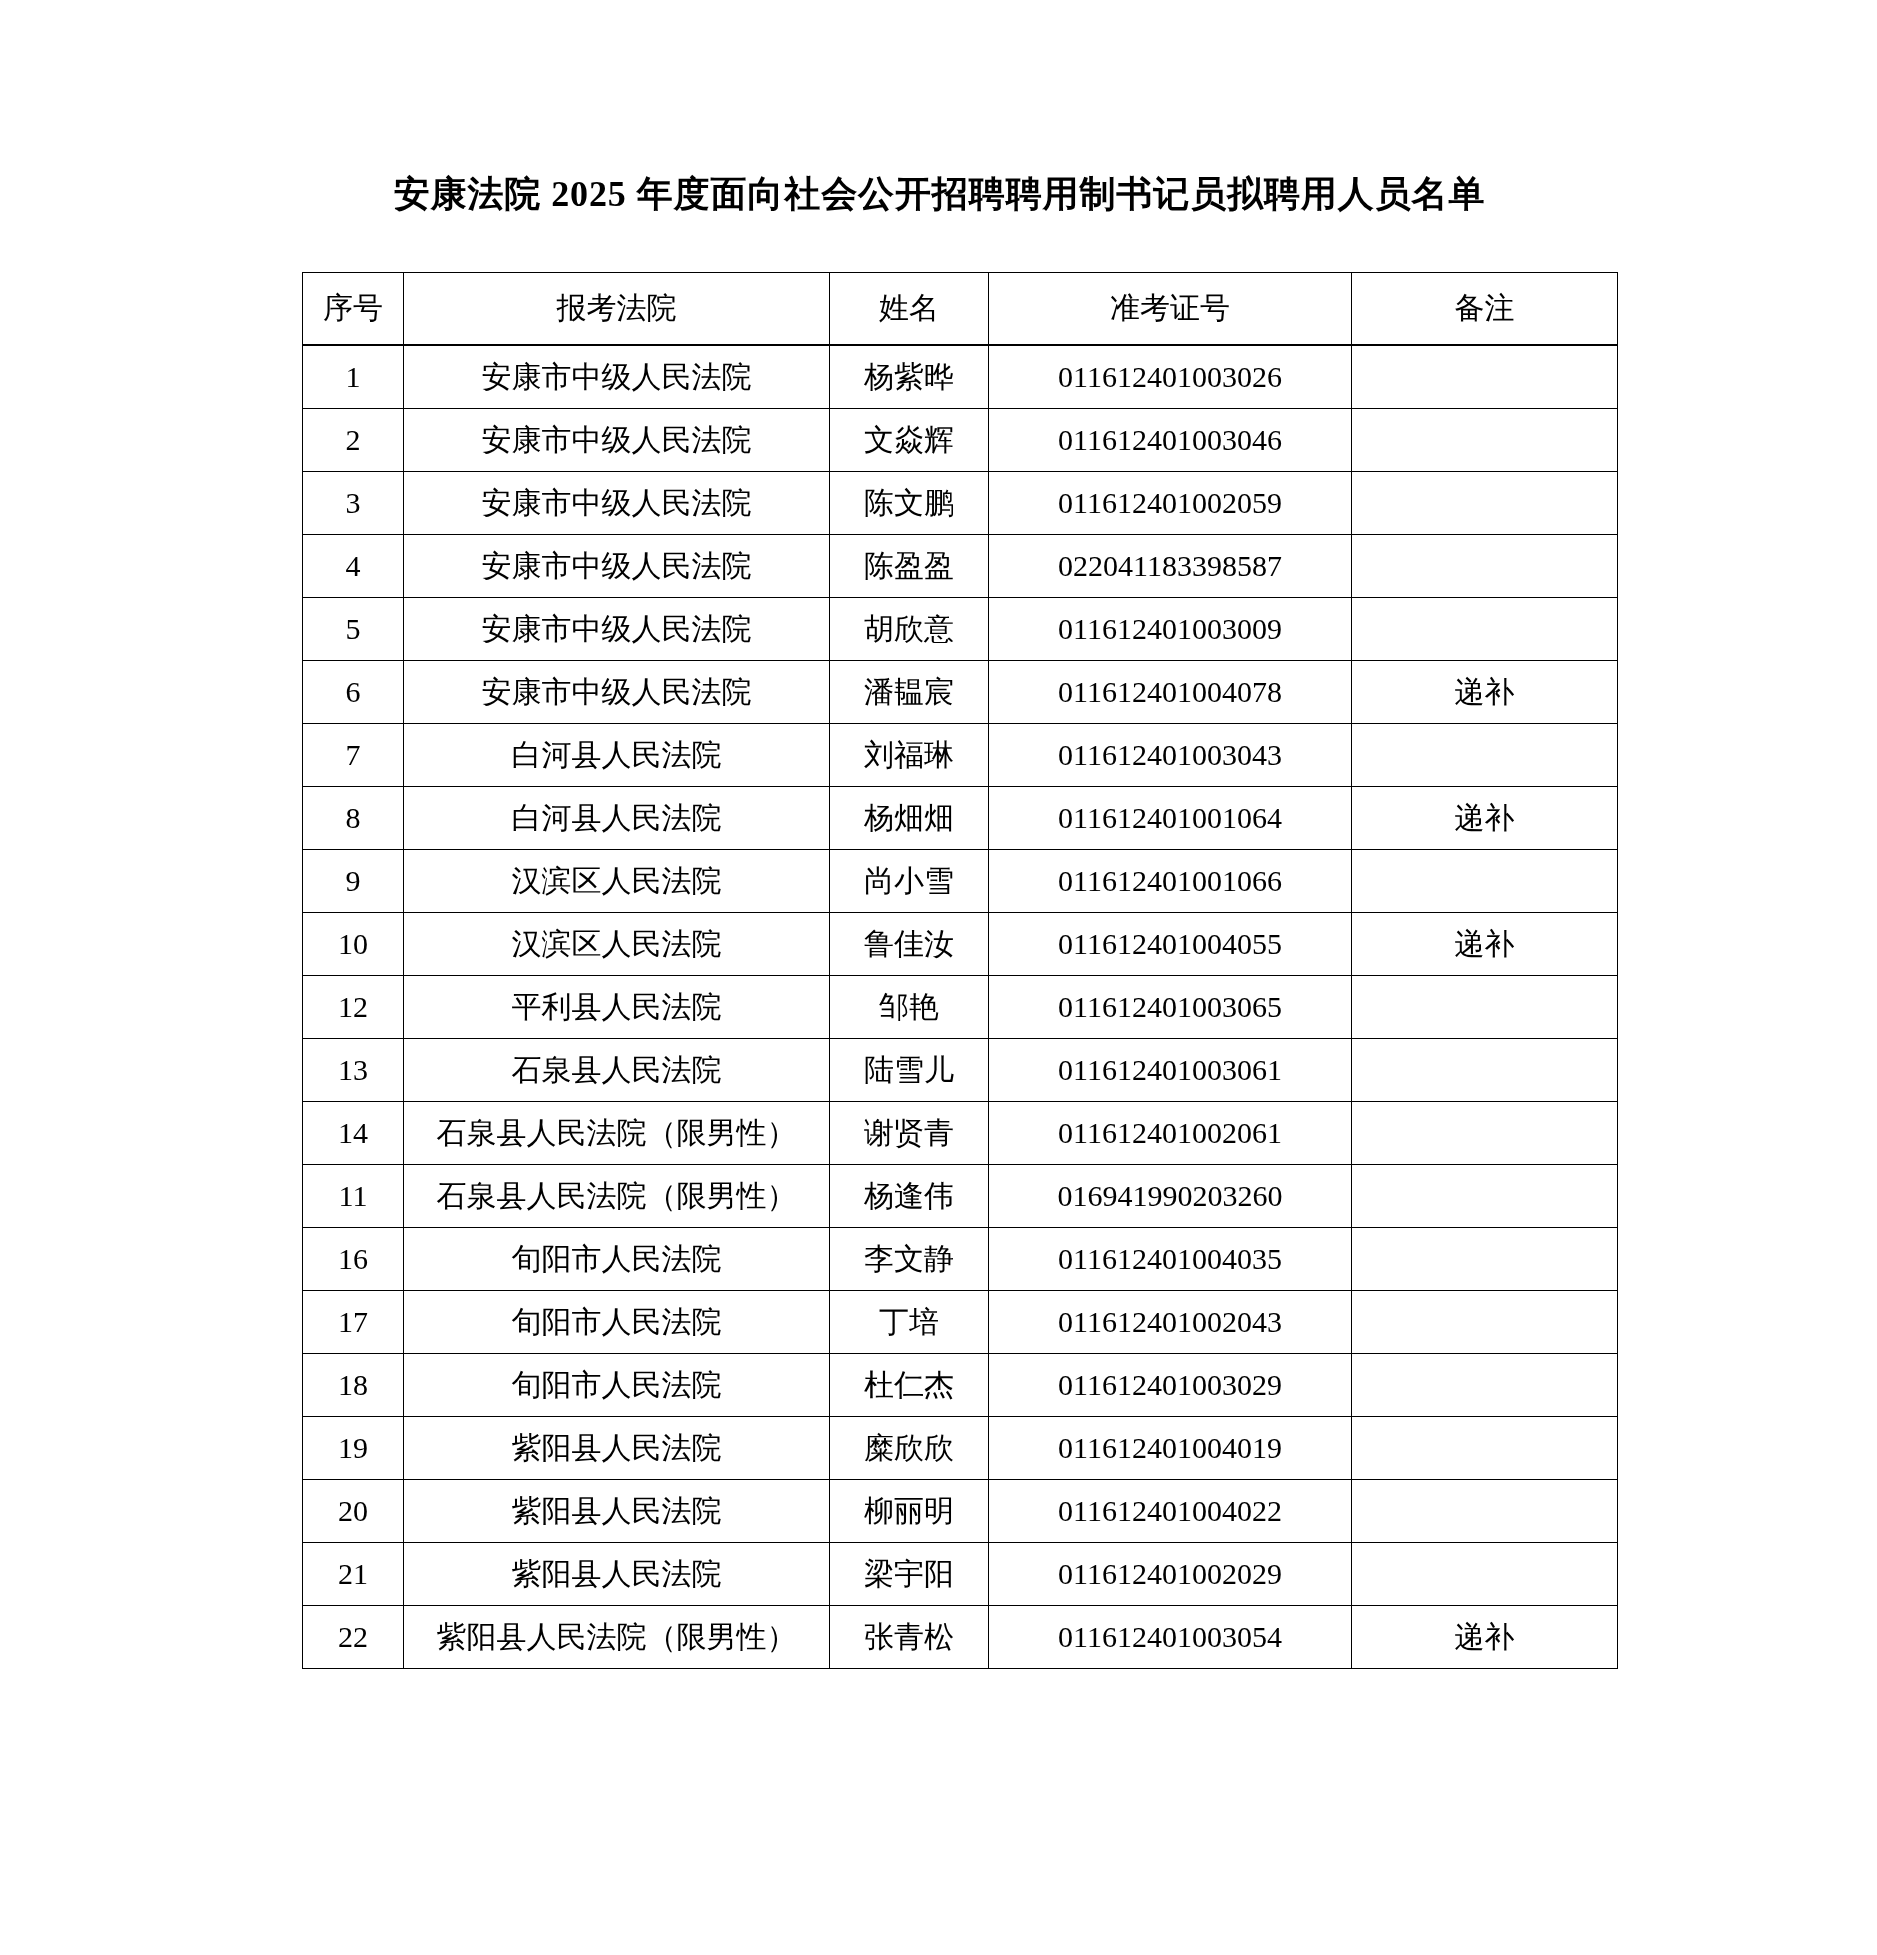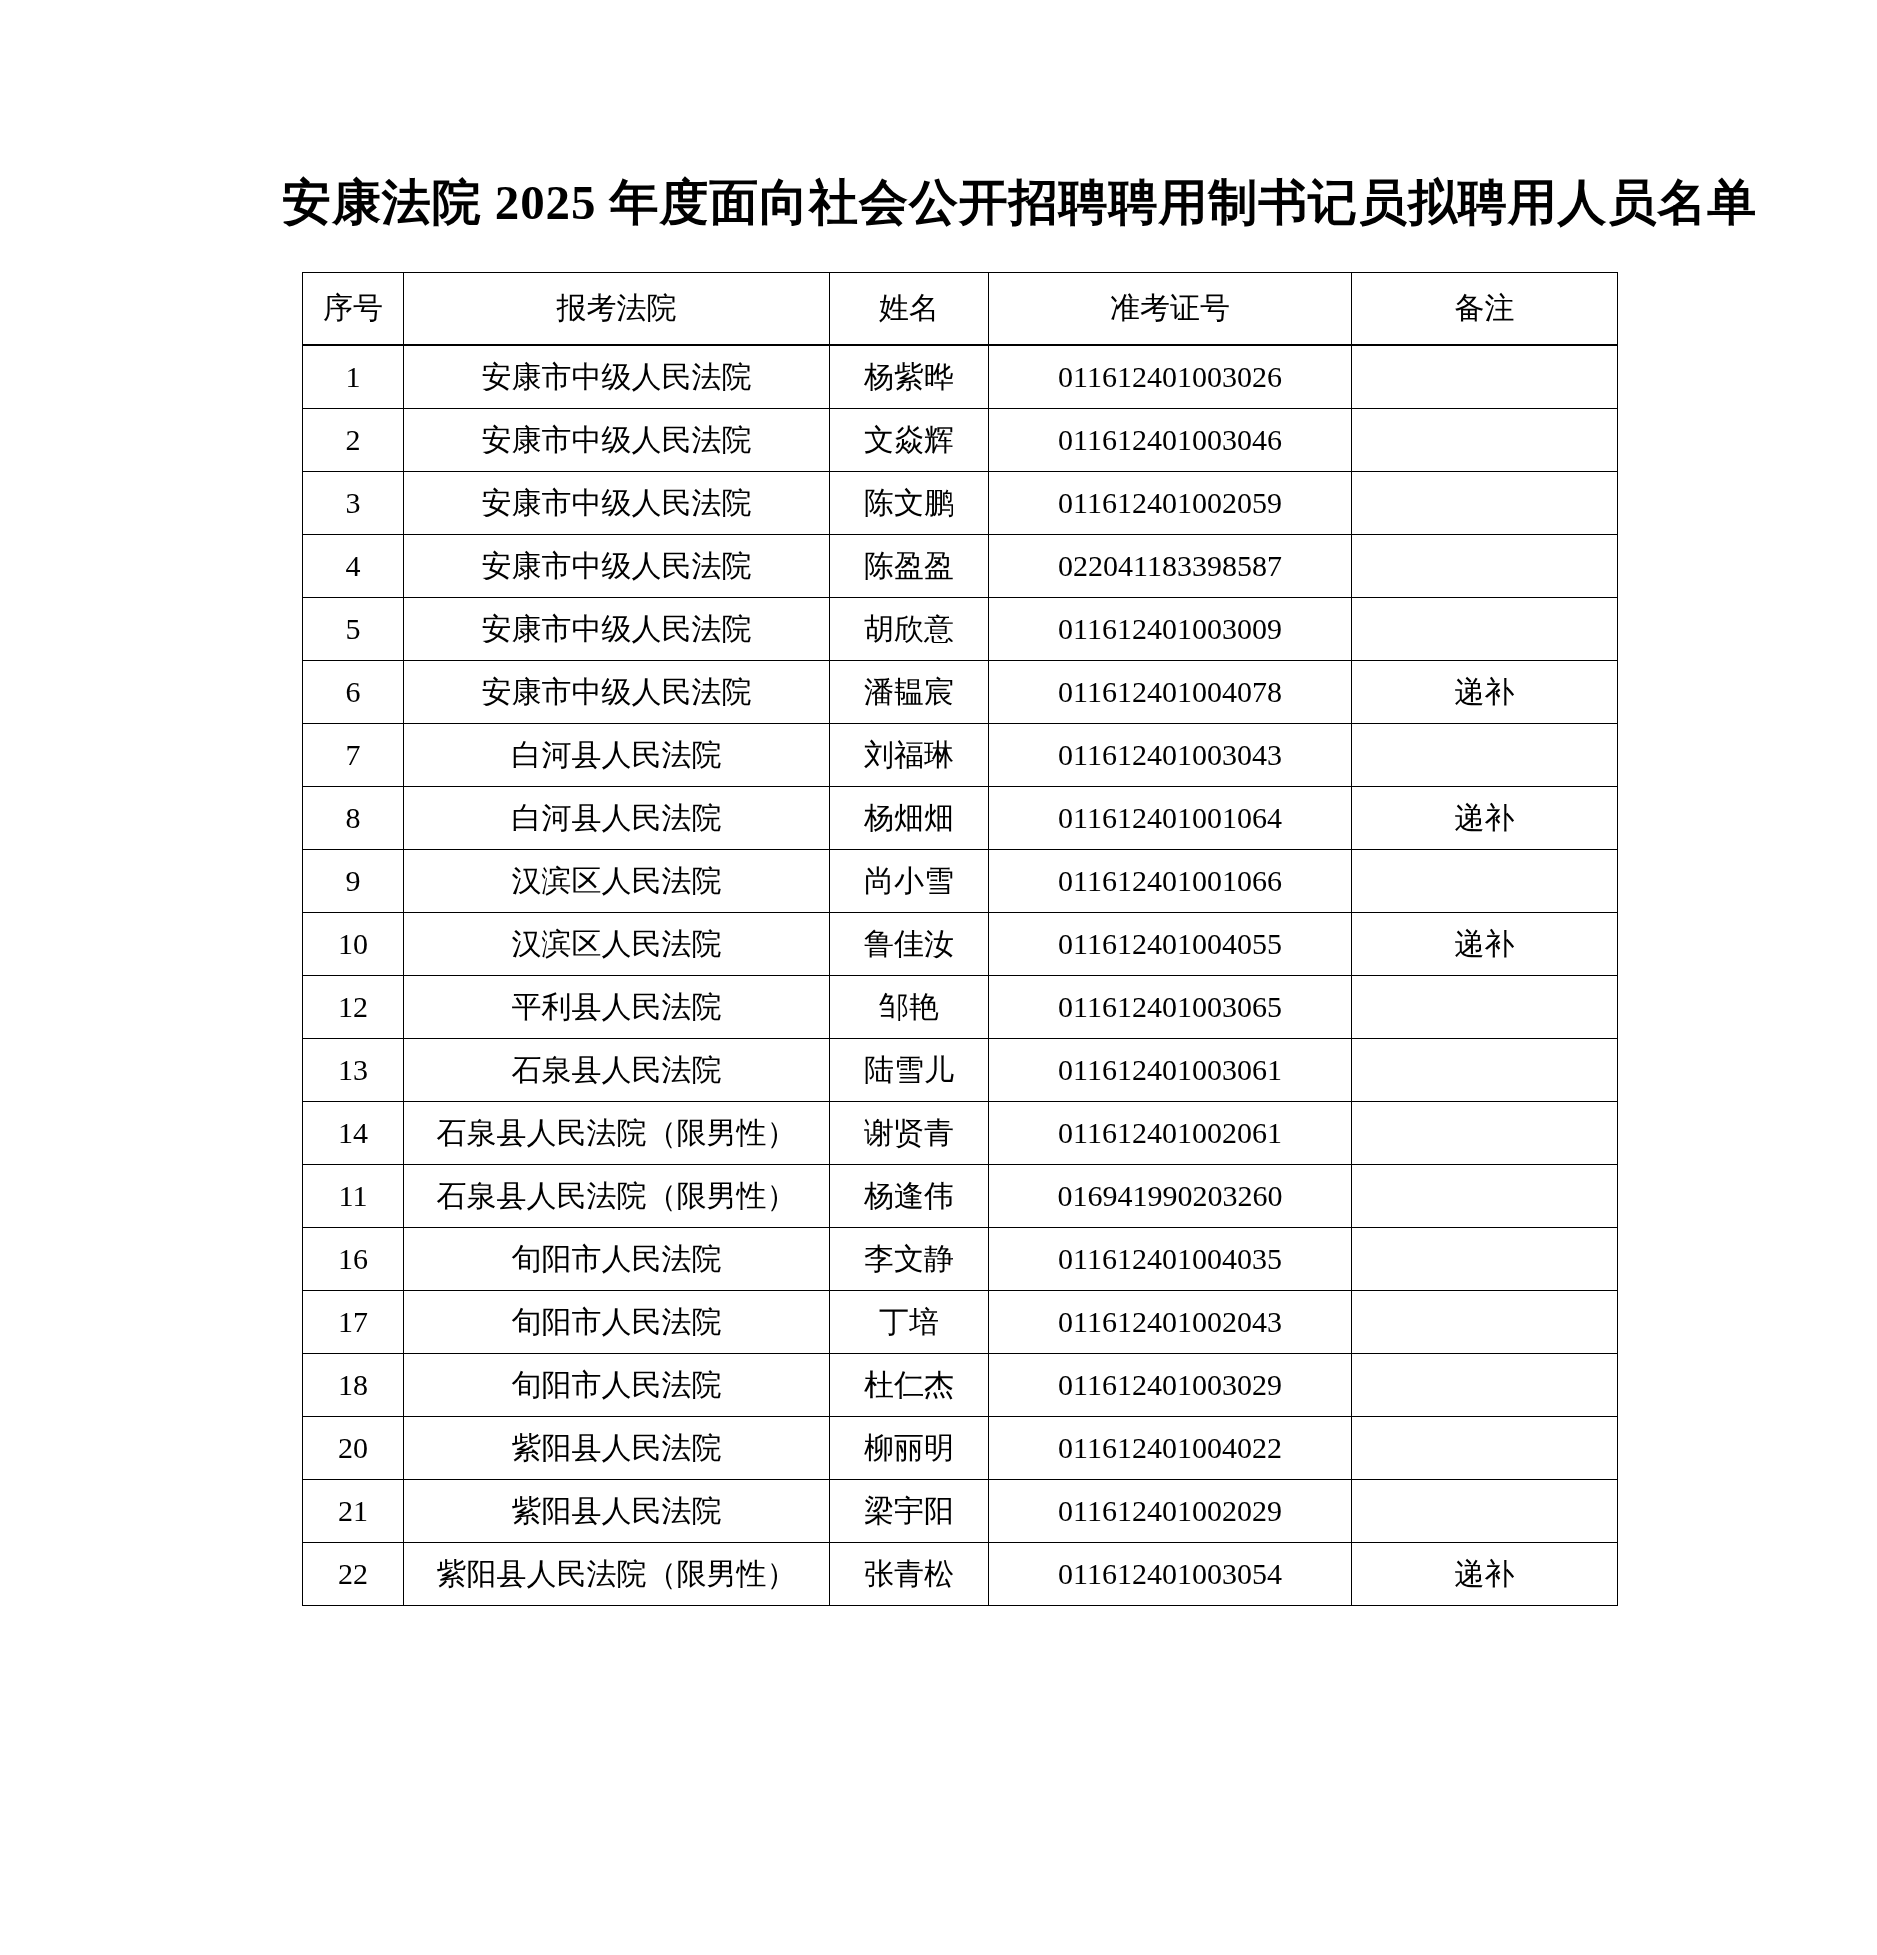--- a/index.html
+++ b/index.html
@@ -14,21 +14,21 @@
     font-family: "Liberation Serif", "DejaVu Serif", serif;
     color: #000000;
   }
   .doc-title {
     position: absolute;
     top: 170px;
     left: 282px;
     width: 1315px;
     margin: 0;
     text-align: center;
-    font-size: 49px;
+    font-size: 36px;
     font-weight: bold;
     letter-spacing: 0.9px;
     white-space: nowrap;
   }
   table.roster {
     position: absolute;
     top: 272px;
     left: 282px;
     width: 1315px;
     border-collapse: collapse;
@@ -195,20 +195,27 @@
         <td></td>
       </tr>
       <tr>
         <td>18</td>
         <td>旬阳市人民法院</td>
         <td>杜仁杰</td>
         <td>011612401003029</td>
         <td></td>
       </tr>
       <tr>
+        <td>19</td>
+        <td>紫阳县人民法院</td>
+        <td>糜欣欣</td>
+        <td>011612401004019</td>
+        <td></td>
+      </tr>
+      <tr>
         <td>20</td>
         <td>紫阳县人民法院</td>
         <td>柳丽明</td>
         <td>011612401004022</td>
         <td></td>
       </tr>
       <tr>
         <td>21</td>
         <td>紫阳县人民法院</td>
         <td>梁宇阳</td>

